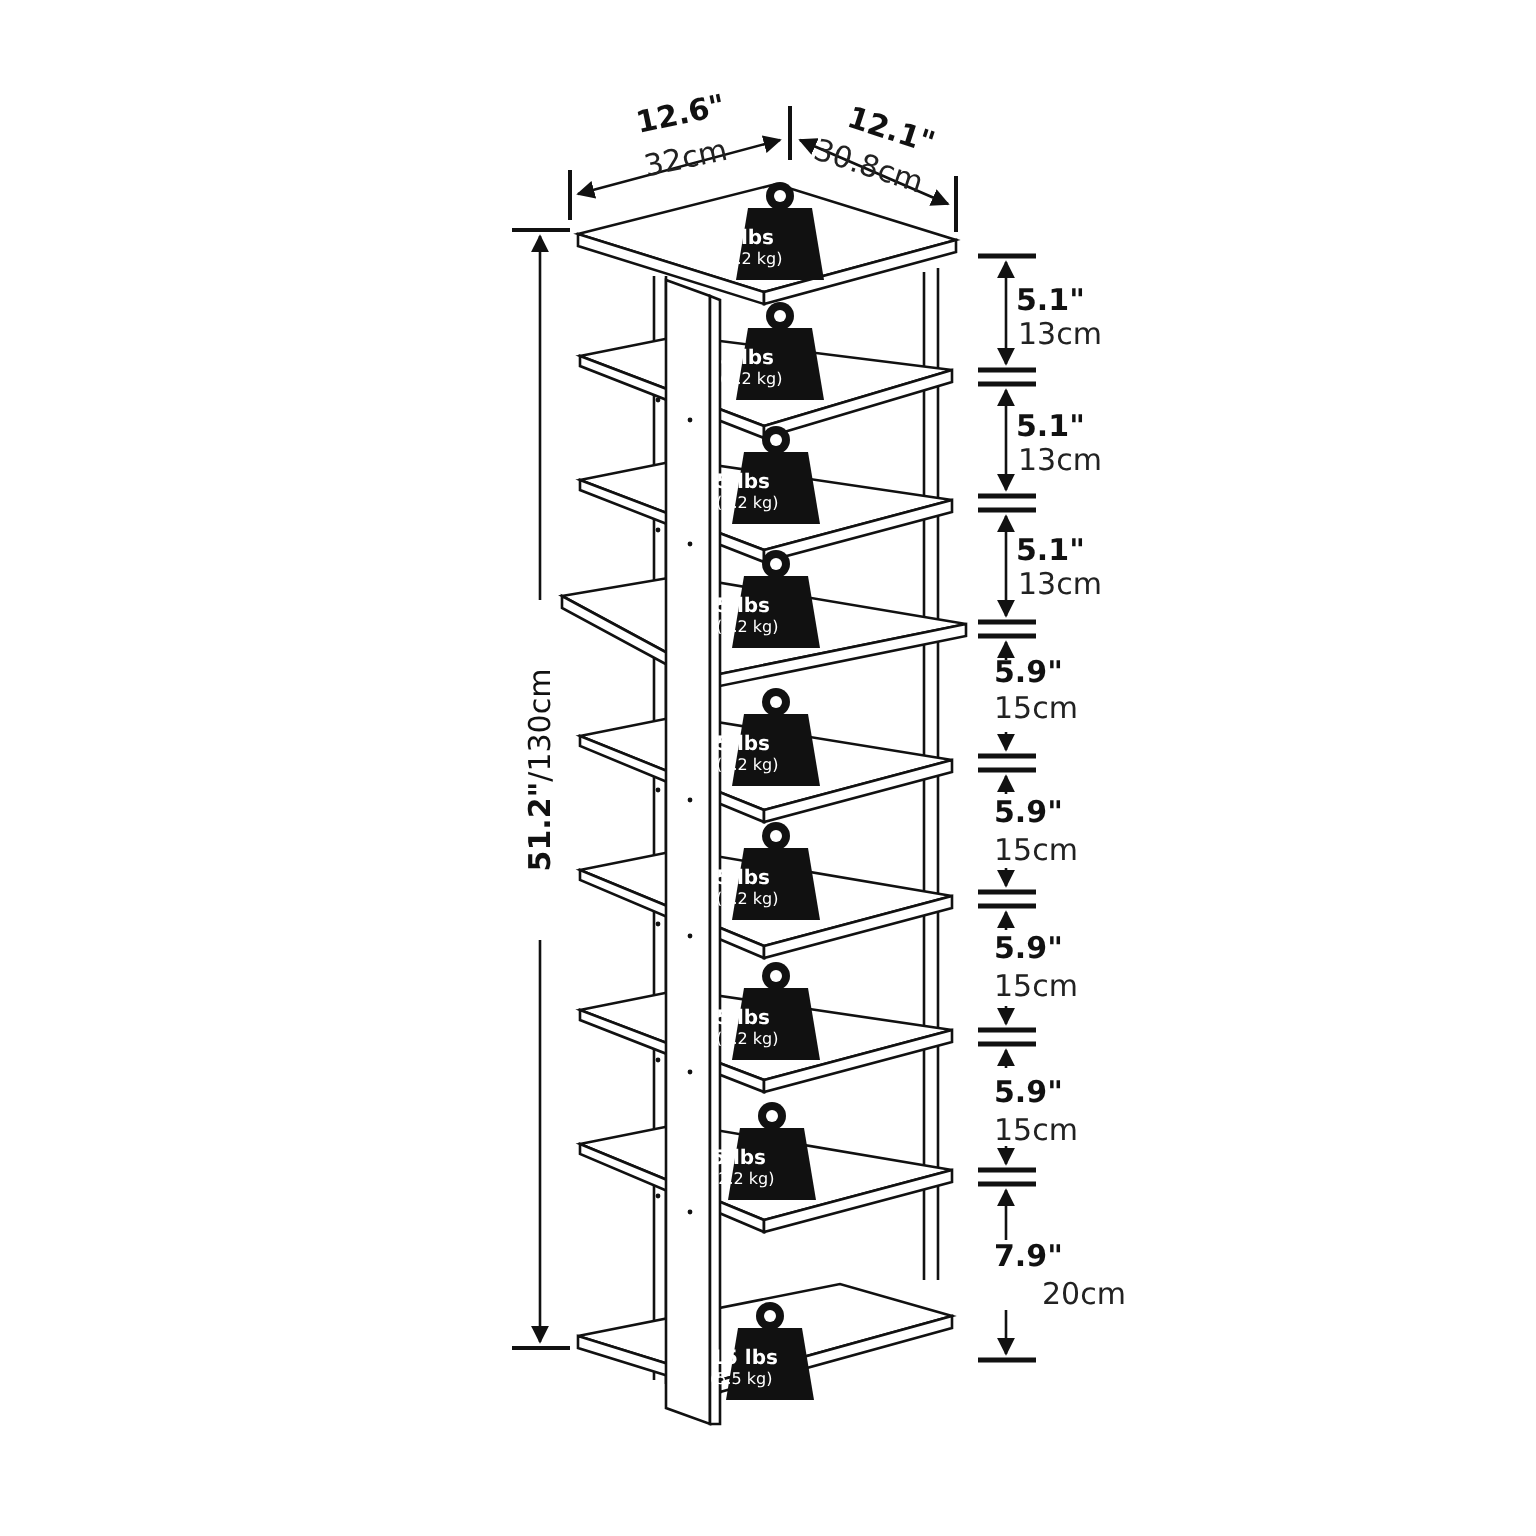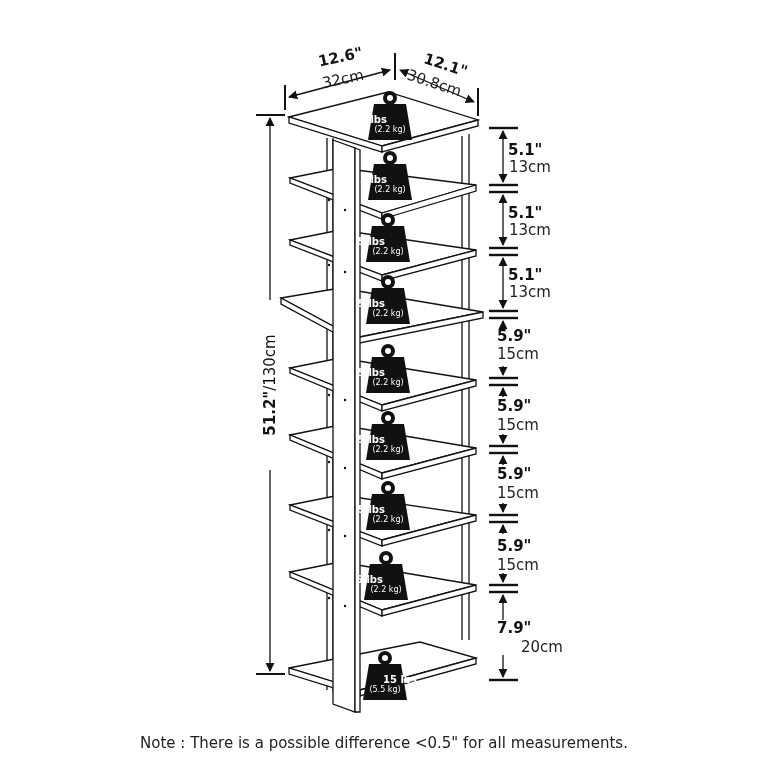--- a/index.html
+++ b/index.html
@@ -3,21 +3,21 @@
 <meta charset="utf-8">
 <style>
   html, body { margin:0; padding:0; background:#ffffff; }
   body { width:768px; height:768px; position:relative; overflow:hidden;
          font-family: "DejaVu Sans", "Liberation Sans", sans-serif; color:#111; }
   #stage { position:absolute; left:0; top:0; width:768px; height:768px; }
   .lbl { position:absolute; white-space:nowrap; line-height:1; }
   .inch { font-weight:bold; font-size:15px; color:#111; }
   .cm { font-size:15px; color:#222; }
   .wt-a { position:absolute; color:#fff; font-weight:bold; font-size:10px; text-align:left; width:60px; line-height:1; }
-  .wt-b { position:absolute; color:#fff; font-size:8px; text-align:center; width:60px; line-height:1; }
+  .wt-b { position:absolute; color:#fff; font-size:8px; width:60px; line-height:1; }
   .note { position:absolute; left:0; width:768px; top:734px; text-align:center; font-size:15px; color:#222; }
   .vert { position:absolute; transform:rotate(-90deg); transform-origin:center center; white-space:nowrap; font-size:15px; }
 </style>
 </head>
 <body>
 
 <div id="stage">
   <svg width="768" height="768" viewBox="0 0 768 768" xmlns="http://www.w3.org/2000/svg">
     <defs>
       <marker id="arr" viewBox="0 0 10 10" refX="9" refY="5" markerWidth="7" markerHeight="7" orient="auto-start-reverse">
@@ -209,35 +209,34 @@
   <span class="wt-a" style="left:358px;top:299px;">5 lbs</span>
   <span class="wt-b" style="left:358px;top:310px;">(2.2 kg)</span>
   <span class="wt-a" style="left:358px;top:368px;">5 lbs</span>
   <span class="wt-b" style="left:358px;top:379px;">(2.2 kg)</span>
   <span class="wt-a" style="left:358px;top:435px;">5 lbs</span>
   <span class="wt-b" style="left:358px;top:446px;">(2.2 kg)</span>
   <span class="wt-a" style="left:358px;top:505px;">5 lbs</span>
   <span class="wt-b" style="left:358px;top:516px;">(2.2 kg)</span>
   <span class="wt-a" style="left:356px;top:575px;">5 lbs</span>
   <span class="wt-b" style="left:356px;top:586px;">(2.2 kg)</span>
-  <span class="wt-a" style="left:355px;top:675px;margin-left:28px;">15 lbs</span>
+  <span class="wt-a" style="left:355px;top:675px;">15 lbs</span>
   <span class="wt-b" style="left:355px;top:686px;">(5.5 kg)</span>
 
   
   <span class="lbl inch" style="left:508px;top:143px;">5.1"</span>
   <span class="lbl cm" style="left:509px;top:160px;">13cm</span>
   <span class="lbl inch" style="left:508px;top:206px;">5.1"</span>
   <span class="lbl cm" style="left:509px;top:223px;">13cm</span>
   <span class="lbl inch" style="left:508px;top:268px;">5.1"</span>
   <span class="lbl cm" style="left:509px;top:285px;">13cm</span>
   <span class="lbl inch" style="left:497px;top:329px;">5.9"</span>
   <span class="lbl cm" style="left:497px;top:347px;">15cm</span>
   <span class="lbl inch" style="left:497px;top:399px;">5.9"</span>
   <span class="lbl cm" style="left:497px;top:418px;">15cm</span>
   <span class="lbl inch" style="left:497px;top:467px;">5.9"</span>
   <span class="lbl cm" style="left:497px;top:486px;">15cm</span>
   <span class="lbl inch" style="left:497px;top:539px;">5.9"</span>
   <span class="lbl cm" style="left:497px;top:558px;">15cm</span>
   <span class="lbl inch" style="left:497px;top:621px;">7.9"</span>
   <span class="lbl cm" style="left:521px;top:640px;">20cm</span>
 
-  <div class="note">Note : There is a possible difference &lt;0.5" for all measurements.</div>
 </div>
 
 </body></html>

